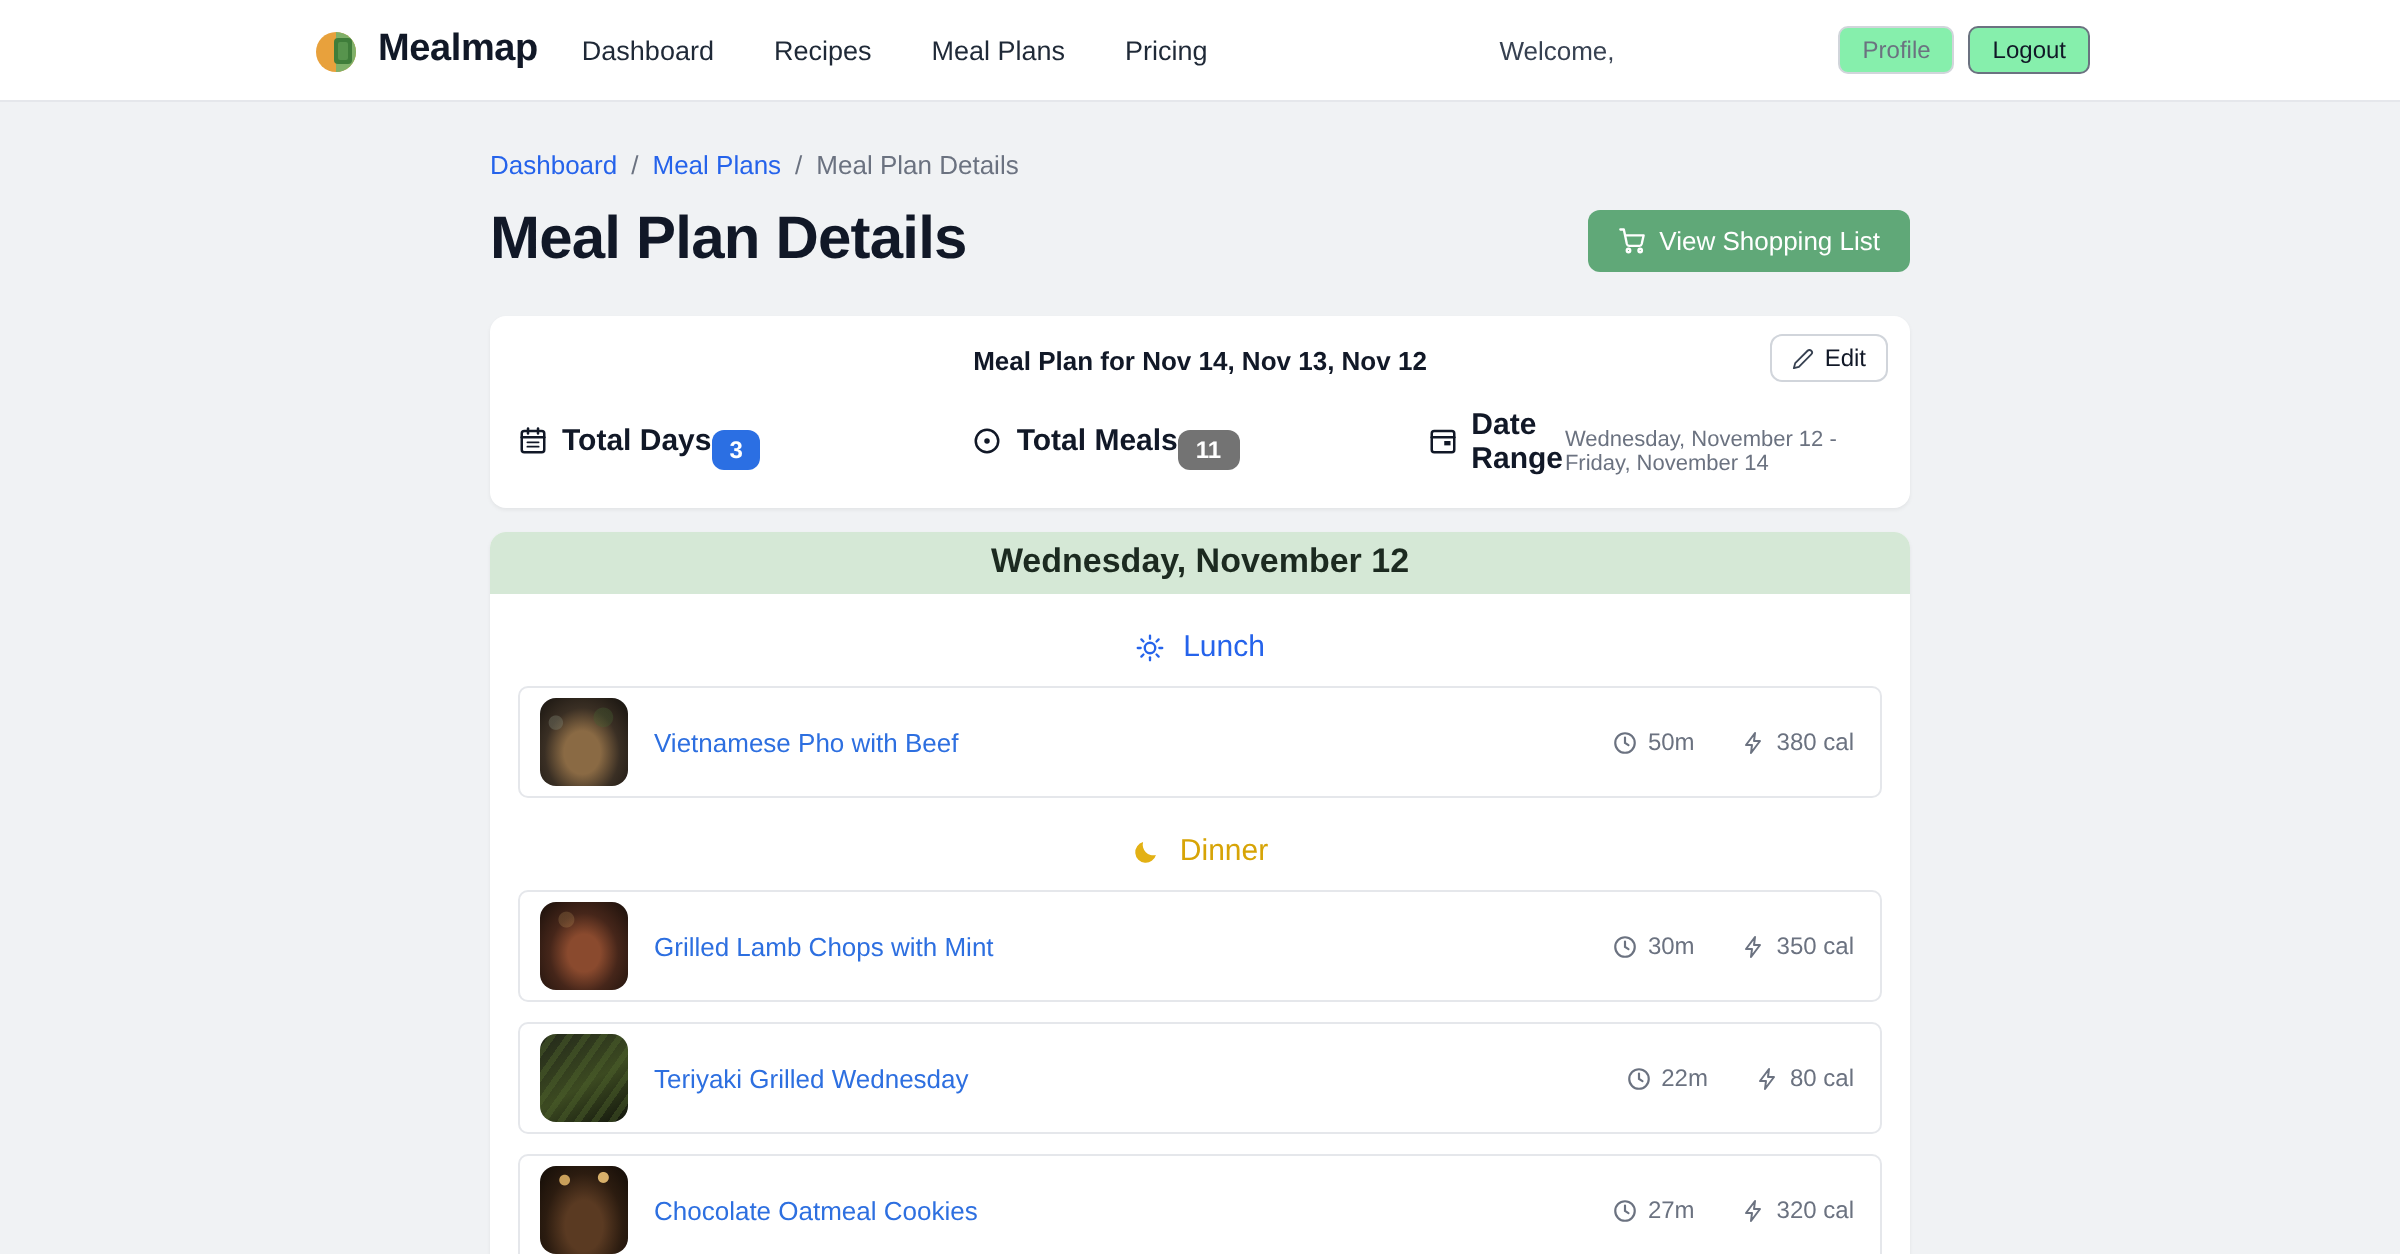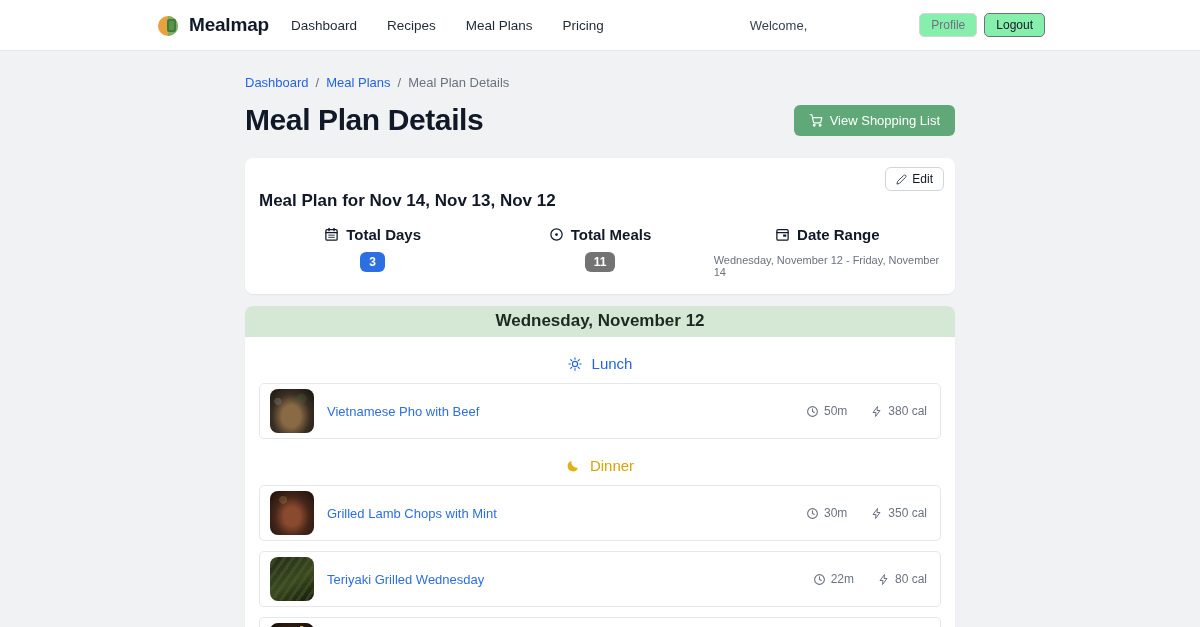--- a/index.html
+++ b/index.html
@@ -85,42 +85,42 @@
 
   
   .summary-card {
     margin-top:21px;
     background:#ffffff;
     border-radius:8px;
     box-shadow:0 1px 2px rgba(0,0,0,0.06);
     padding:11px 14px 16px 14px;
     position:relative;
   }
-  .summary-title { font-size:17px; font-weight:600; margin-top:22px; }
+  .summary-title { text-align:center; font-size:13px; font-weight:600; margin-top:4px; }
   .btn-edit {
     position:absolute;
     top:9px;
     right:11px;
     background:#ffffff;
     border:1px solid #d1d5db;
     border-radius:6px;
     font-size:12px;
     color:#111827;
     padding:4px 10px;
     display:flex;
     align-items:center;
     gap:5px;
     cursor:pointer;
     font-family:"Liberation Sans", sans-serif;
   }
   .stats-row {
     margin-top:15px;
     display:flex;
   }
-  .stat { flex:1; display:flex; flex-direction:column; align-items:center; }
+  .stat { flex:1; display:flex; align-items:center; }
   .stat-label { display:flex; align-items:center; gap:7px; font-size:15px; font-weight:600; color:#111827; }
   .badge {
     margin-top:9px;
     color:#ffffff;
     font-size:12px;
     font-weight:700;
     border-radius:6px;
     padding:3px 9px;
   }
   .badge-blue { background:#2b6fe3; }

